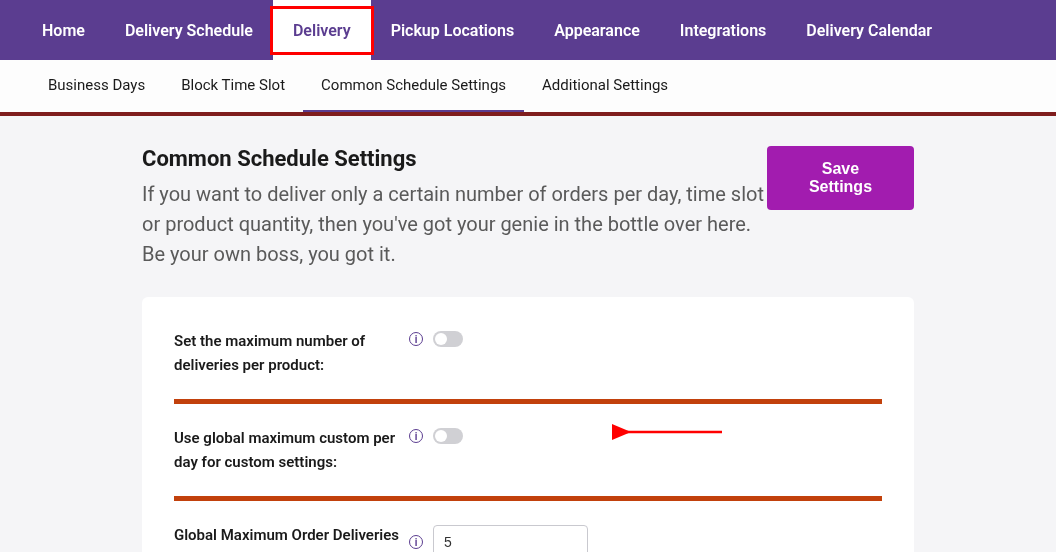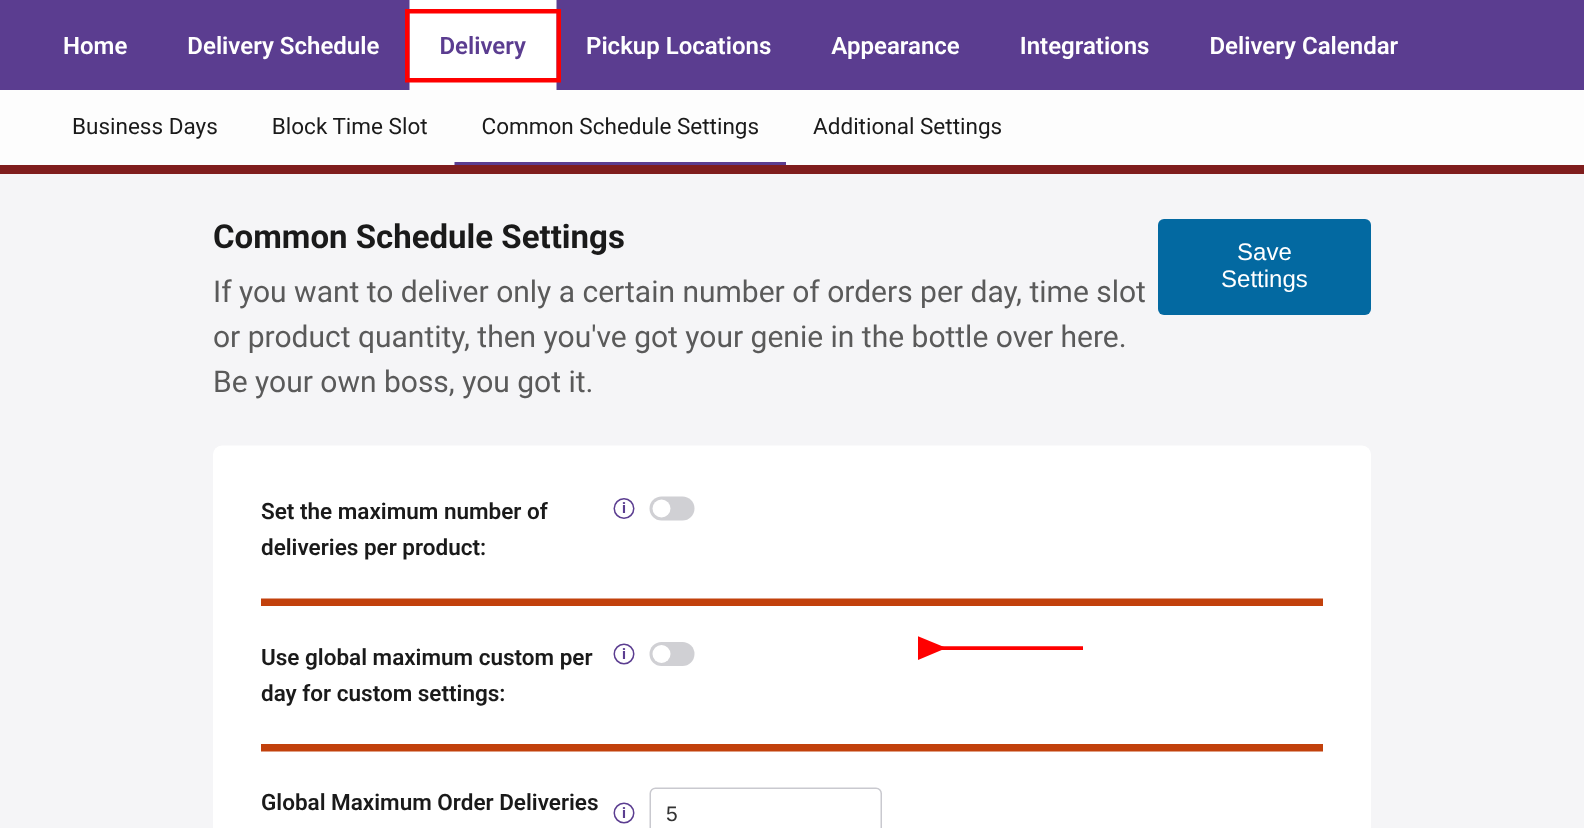--- a/index.html
+++ b/index.html
@@ -64,21 +64,21 @@
       color: #5b3d90;
       height: 100%;
     }
     .red-box {
       position: absolute;
       border: 3px solid #ff0000;
       pointer-events: none;
     }
     .subnav {
       background: #fdfdfd;
-      border-bottom: 6px solid #7f1d1d;
+      border-bottom: 4px solid #7f1d1d;
       height: 56px;
       display: flex;
       align-items: stretch;
       padding-left: 30px;
       position: relative;
     }
     .subnav-item {
       color: #1a1a1a;
       font-size: 15px;
       padding: 0 18px;
@@ -106,26 +106,26 @@
       color: #1a1a1a;
       margin-bottom: 8px;
     }
     .page-desc {
       font-size: 20px;
       color: #5a5a5a;
       max-width: 690px;
       line-height: 1.5;
     }
     .save-btn {
-      background: #0369a1;
+      background: #a21caf;
       color: #fff;
       border: none;
       padding: 14px 26px;
       font-size: 16px;
-      font-weight: 400;
+      font-weight: 700;
       border-radius: 4px;
       cursor: pointer;
     }
     .card {
       background: #fff;
       border-radius: 6px;
       margin: 28px 120px 0 120px;
       padding: 10px 32px;
     }
     .field-row {

